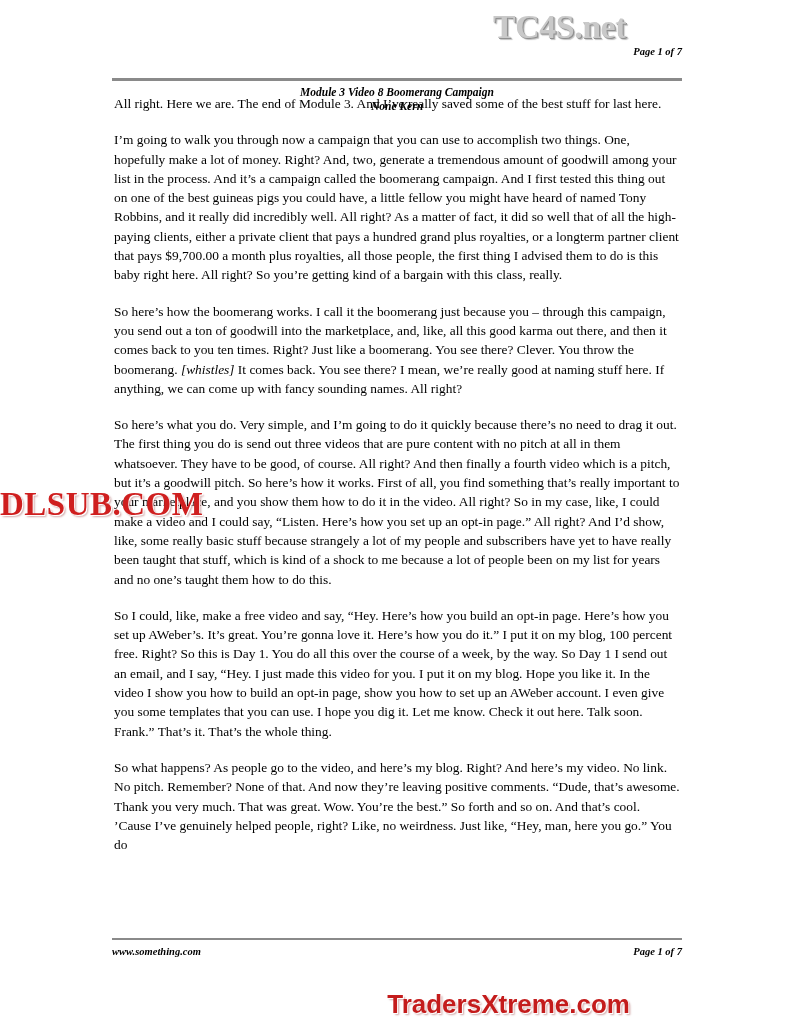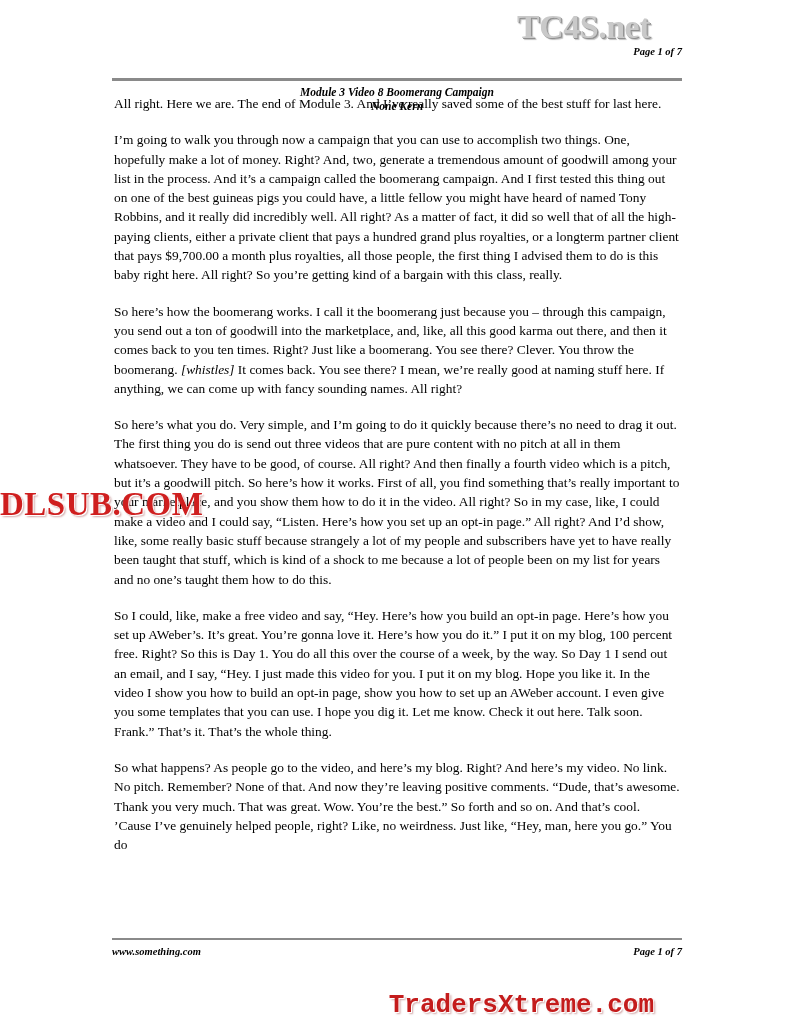--- a/index.html
+++ b/index.html
@@ -15,21 +15,20 @@
     color: #000000;
     overflow: hidden;
   }
 
   .page {
     position: absolute;
     left: 0; top: 0;
     width: 644px;
     height: 1024px;
     background: #ffffff;
-    padding-left: 24px;
   }
 
   
   .brand-top {
     position: absolute;
     right: 18px;
     top: 8px;
     font-family: "Liberation Serif", serif;
     font-weight: bold;
     font-size: 34px;
@@ -140,21 +139,21 @@
     text-shadow:
       1px 1px 0 #ffffff,
       2px 2px 2px rgba(120,0,0,0.35);
     white-space: nowrap;
     pointer-events: none;
   }
   .wm-bottom {
     position: absolute;
     right: 14px;
     bottom: 4px;
-    font-family: Liberation Mono, monospace;
+    font-family: Liberation Sans, sans-serif;
     font-weight: bold;
     font-size: 26px;
     color: #c41c1c;
     text-shadow:
       1px 1px 0 #ffffff,
       2px 2px 2px rgba(120,0,0,0.35);
     white-space: nowrap;
     pointer-events: none;
   }
 </style>

